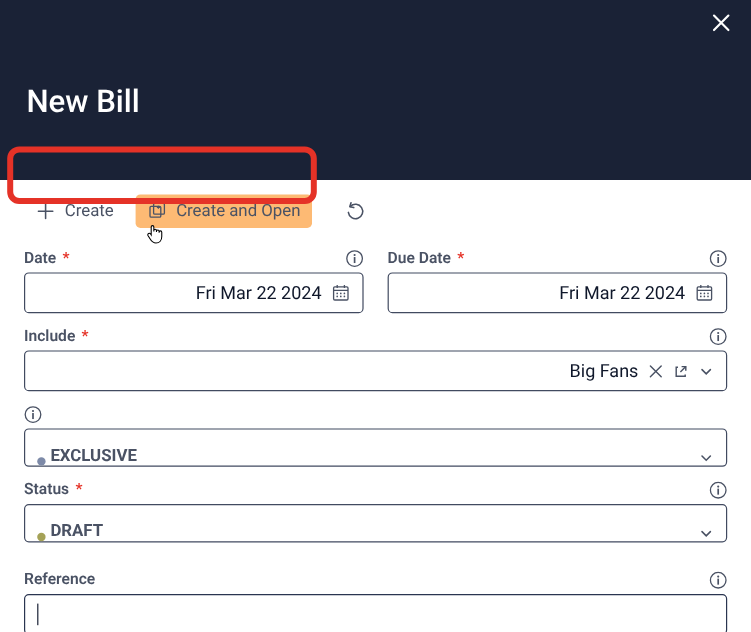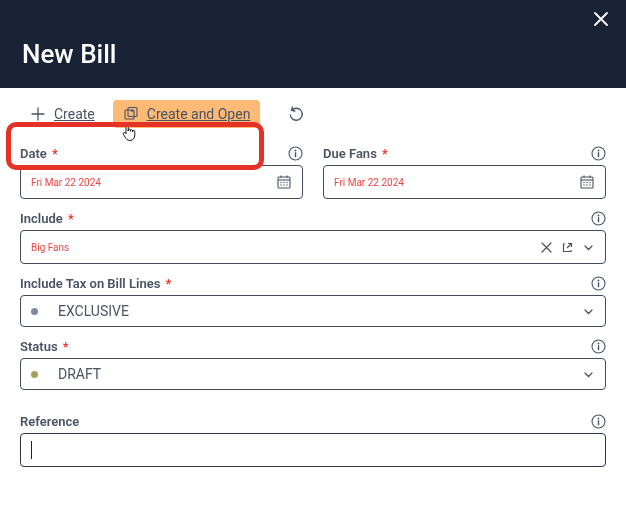--- a/index.html
+++ b/index.html
@@ -9,21 +9,21 @@
     width: 626px;
     height: 527px;
     overflow: hidden;
     color: #4a5264;
     font-size: 14px;
   }
   .header {
     background: #1a2236;
     color: #fff;
     padding: 0 22px;
-    height: 88px;
+    height: 150px;
     position: relative;
     display: flex;
     align-items: center;
   }
   .header .close {
     position: absolute;
     top: 10px;
     right: 16px;
     cursor: pointer;
   }
@@ -51,21 +51,20 @@
   }
   .btn {
     display: inline-flex;
     align-items: center;
     gap: 8px;
     padding: 6px 10px;
     border-radius: 4px;
     cursor: pointer;
     color: #4a5264;
     position: relative;
-    text-decoration: underline;
   }
   .btn.primary-hover {
     background: #fdba74;
   }
   .cursor-hand {
     position: absolute;
     bottom: -14px;
     left: 8px;
     pointer-events: none;
   }
@@ -112,40 +111,42 @@
     display: flex;
     align-items: center;
     padding: 0 10px;
     gap: 8px;
   }
   .input-wrap.focus {
     border: 1.5px solid #2a3550;
   }
   .input-wrap .value {
     flex: 1;
-    color: #ef4444;
-    font-size: 10px;
+    color: #0f172a;
+    font-size: 15px;
+    text-align: right;
   }
   .input-wrap input {
     flex: 1;
     border: none;
     outline: none;
     font-size: 14px;
     font-family: inherit;
     color: #4a5264;
     background: transparent;
   }
   .select-wrap {
     border: 1px solid #414a60;
     border-radius: 4px;
     height: 32px;
     display: flex;
-    align-items: center;
+    align-items: flex-end;
     padding: 0 10px;
-    gap: 20px;
+    gap: 4px;
+    font-weight: bold;
   }
   .status-dot {
     width: 7px;
     height: 7px;
     border-radius: 50%;
     flex-shrink: 0;
   }
   .dot-blue { background: #7d8aa8; }
   .dot-olive { background: #a5a257; }
   .select-wrap .value {
@@ -241,21 +242,21 @@
               <circle cx="11" cy="8.5" r="0.7" fill="#4a5264"></circle>
               <circle cx="5" cy="11" r="0.7" fill="#4a5264"></circle>
               <circle cx="8" cy="11" r="0.7" fill="#4a5264"></circle>
               <circle cx="11" cy="11" r="0.7" fill="#4a5264"></circle>
             </svg>
         </span>
       </div>
     </div>
     <div class="field">
       <div class="label-row">
-        <span class="label"><span>Due Fans</span><span class="req"> *</span></span>
+        <span class="label"><span>Due Date</span><span class="req"> *</span></span>
         <span class="info-icon">
           <svg width="15" height="15" viewBox="0 0 15 15">
               <circle cx="7.5" cy="7.5" r="6.5" stroke="#4a5264" stroke-width="1.1" fill="none"></circle>
               <circle cx="7.5" cy="4.5" r="0.9" fill="#4a5264"></circle>
               <rect x="6.8" y="6.2" width="1.4" height="5" fill="#4a5264"></rect>
             </svg>
         </span>
       </div>
       <div class="input-wrap">
         <span class="value">Fri Mar 22 2024</span>
@@ -304,21 +305,20 @@
       <span class="icon-btn">
         <svg width="13" height="13" viewBox="0 0 13 13">
             <path d="M3 5 L6.5 8.5 L10 5" stroke="#4a5264" stroke-width="1.3" fill="none" stroke-linecap="round"></path>
           </svg>
       </span>
     </div>
   </div>
 
   <div class="field" style="margin-bottom:12px">
     <div class="label-row">
-      <span class="label"><span>Include Tax on Bill Lines</span><span class="req"> *</span></span>
       <span class="info-icon">
         <svg width="15" height="15" viewBox="0 0 15 15">
             <circle cx="7.5" cy="7.5" r="6.5" stroke="#4a5264" stroke-width="1.1" fill="none"></circle>
             <circle cx="7.5" cy="4.5" r="0.9" fill="#4a5264"></circle>
             <rect x="6.8" y="6.2" width="1.4" height="5" fill="#4a5264"></rect>
           </svg>
       </span>
     </div>
     <div class="select-wrap">
       <span class="status-dot dot-blue"></span>

